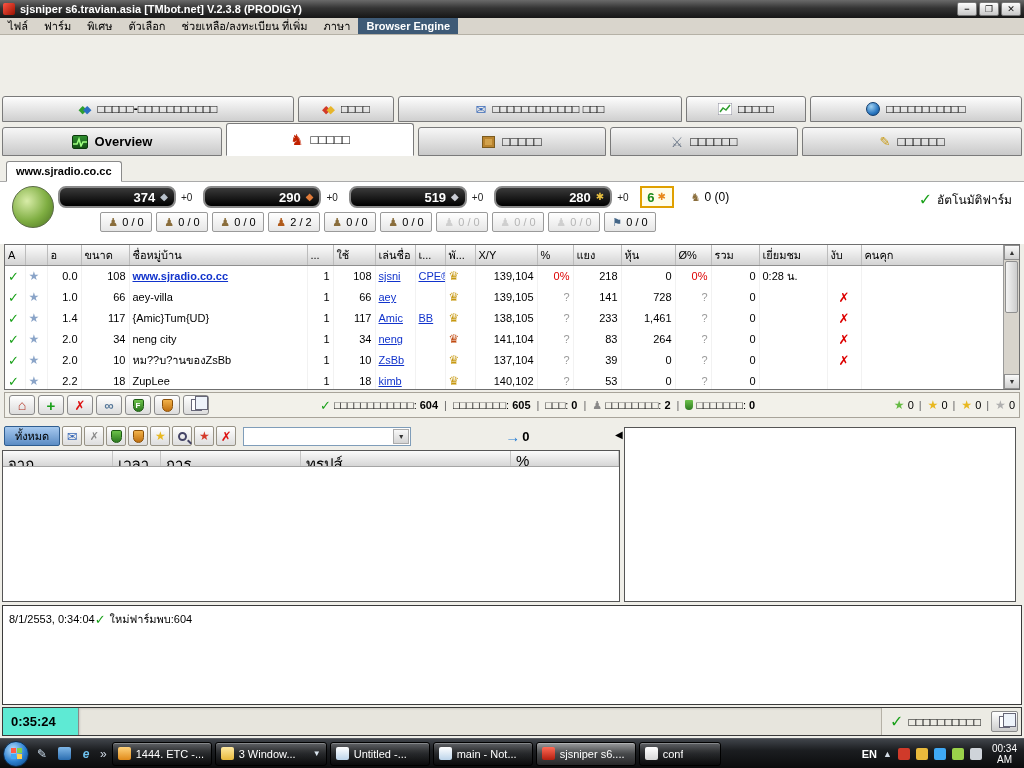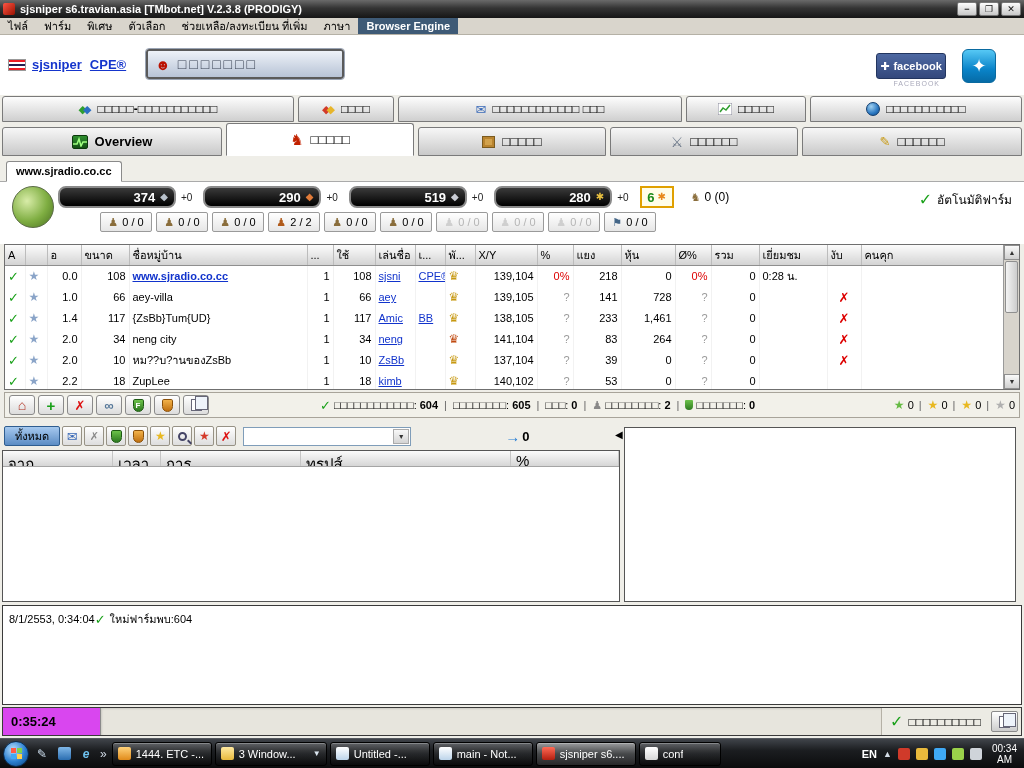--- a/index.html
+++ b/index.html
@@ -122,21 +122,21 @@
 .lhead span{padding:1px 5px;border-right:1px solid #c6c6c6;overflow:hidden;white-space:nowrap}
 .panel-right{position:absolute;left:624px;top:271px;width:392px;height:175px;border:1px solid #555;background:#fff}
 .resize-arrow{position:absolute;left:615px;top:273px;font-size:10px;color:#000}
 
 
 .logbox{position:absolute;left:2px;top:449px;width:1020px;height:100px;border:1px solid #3a3a3a;background:#fff;padding:4px 6px;font-size:11px}
 .logline{display:flex;align-items:center;gap:0}
 
 
 .bottombar{position:absolute;left:2px;top:551px;width:1020px;height:29px;border:1px solid #3a3a3a;background:#ecebe4;display:flex;align-items:stretch}
-.timer{width:98px;background:#d946ef;border-right:1px solid #8a8a8a;display:flex;align-items:center;padding-left:8px;font-weight:bold;font-size:13px}
+.timer{width:76px;background:#5eead4;border-right:1px solid #8a8a8a;display:flex;align-items:center;padding-left:8px;font-weight:bold;font-size:13px}
 .bb-mid{flex:1;background:#e7e5dd;border-right:1px solid #b5b1a6;box-shadow:inset 1px 1px 2px rgba(0,0,0,.12)}
 .bb-right{display:flex;align-items:center;gap:5px;padding:0 8px;font-size:12px;white-space:nowrap}
 .bb-btn{width:27px;height:21px;margin:3px 3px 0 2px;border:1px solid #8a8a8a;border-radius:2px;background:linear-gradient(#fff,#ccc);display:flex;align-items:center;justify-content:center;font-size:11px;color:#446}
 
 
 .taskbar{position:absolute;left:0;top:738px;width:1024px;height:30px;background:linear-gradient(#40444a,#1b1d20 40%,#0b0c0d);border-top:1px solid #55595f;display:flex;align-items:center;padding:0 3px;gap:3px}
 .orb{width:26px;height:26px;border-radius:50%;background:radial-gradient(circle at 38% 32%,#b8e0ff,#2a7fd0 55%,#0c3e73);border:1px solid #0a2c50;display:flex;align-items:center;justify-content:center;flex:none}
 .orb-win{width:11px;height:11px;display:grid;grid-template-columns:1fr 1fr;grid-template-rows:1fr 1fr;gap:1px}
 .orb-win i{display:block}
 .ow1{background:#ff5b45}.ow2{background:#7fd24a}.ow3{background:#3fa9f5}.ow4{background:#ffd24a}
@@ -179,38 +179,20 @@
   <div class="menubar">
     <span class="menu-item">ไฟล์</span>
     <span class="menu-item">ฟาร์ม</span>
     <span class="menu-item">พิเศษ</span>
     <span class="menu-item">ตัวเลือก</span>
     <span class="menu-item">ช่วยเหลือ/ลงทะเบียน ที่เพิ่ม</span>
     <span class="menu-item">ภาษา</span>
     <span class="menu-item dark">Browser Engine</span>
   </div>
 
-  <div class="header">
-    <span class="flag"></span>
-    <span class="acct">
-      <a>sjsniper</a><a>CPE®</a>
-    </span>
-    <span class="pwidget">
-      <span class="devil">☻</span>
-      <span class="pboxes">□□□□□□□</span>
-    </span>
-    <span class="fb-badge">
-      <span>✚</span>
-      <span>facebook</span>
-    </span>
-    <span class="fb-caption">FACEBOOK</span>
-    <span class="msn-ico">
-        <span>✦</span>
-      </span>
-  </div>
 
   <div class="tabs1">
     <span class="tab1" style="width:292px">
       <span><span class="ico-diam-g">◆</span><span class="ico-diam-b">◆</span></span>
       <span>□□□□□-□□□□□□□□□□□</span>
     </span>
     <span class="tab1" style="width:96px">
       <span><span class="ico-diam-r">◆</span><span class="ico-diam-y">◆</span></span>
       <span>□□□□</span>
     </span>
@@ -430,21 +412,21 @@
             <td class="num">0</td>
             <td></td>
             <td class="bite">✗</td>
             <td></td>
           </tr>
           <tr>
             <td><span class="ck">✓</span></td>
             <td><span class="st">★</span></td>
             <td class="num">1.4</td>
             <td class="num">117</td>
-            <td><a class="lnk" style="color:#000;text-decoration:none">{ZsBb}Tum{UD}</a></td>
+            <td><a class="lnk" style="color:#000;text-decoration:none">{Amic}Tum{UD}</a></td>
             <td class="num">1</td>
             <td class="num">117</td>
             <td><a class="lnk">Amic</a></td>
             <td><a class="lnk">BB</a></td>
             <td><span class="crown">♛</span></td>
             <td class="num">138,105</td>
             <td class="num unk">?</td>
             <td class="num">233</td>
             <td class="num">1,461</td>
             <td class="num unk">?</td>

